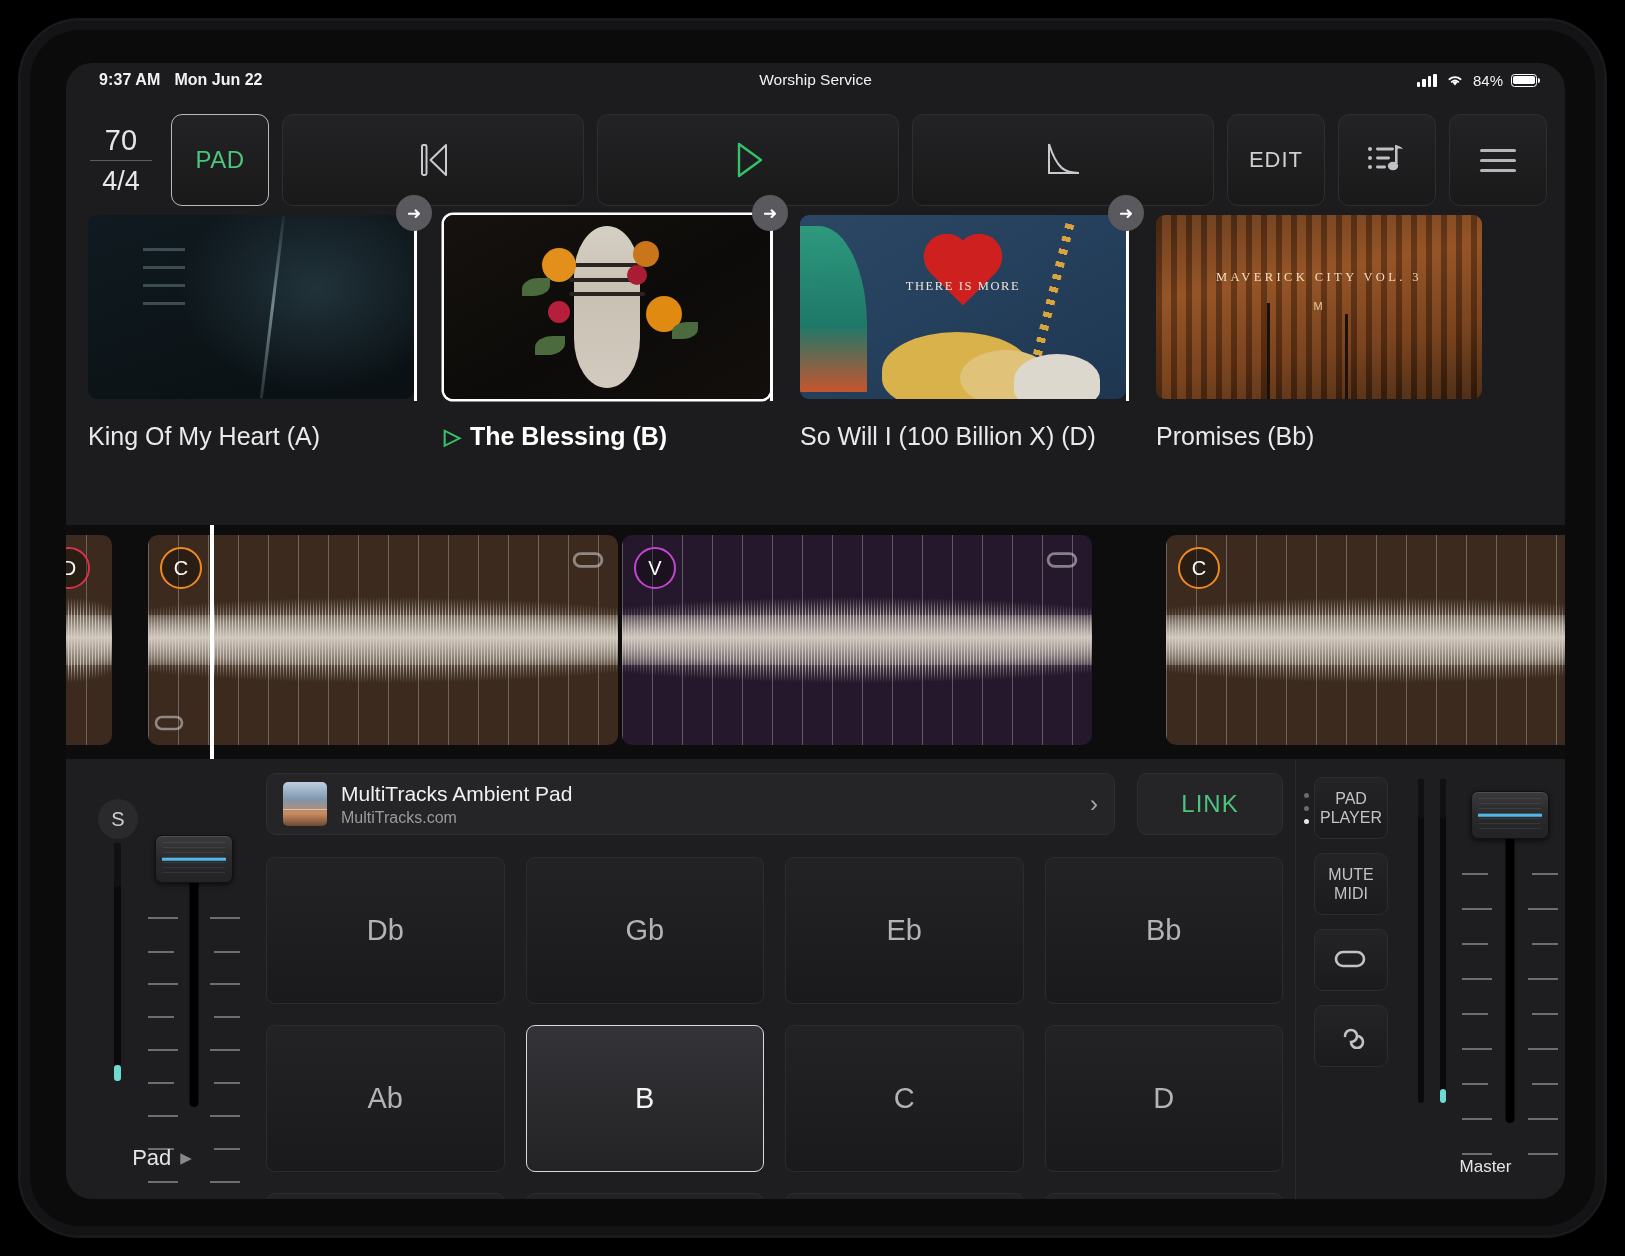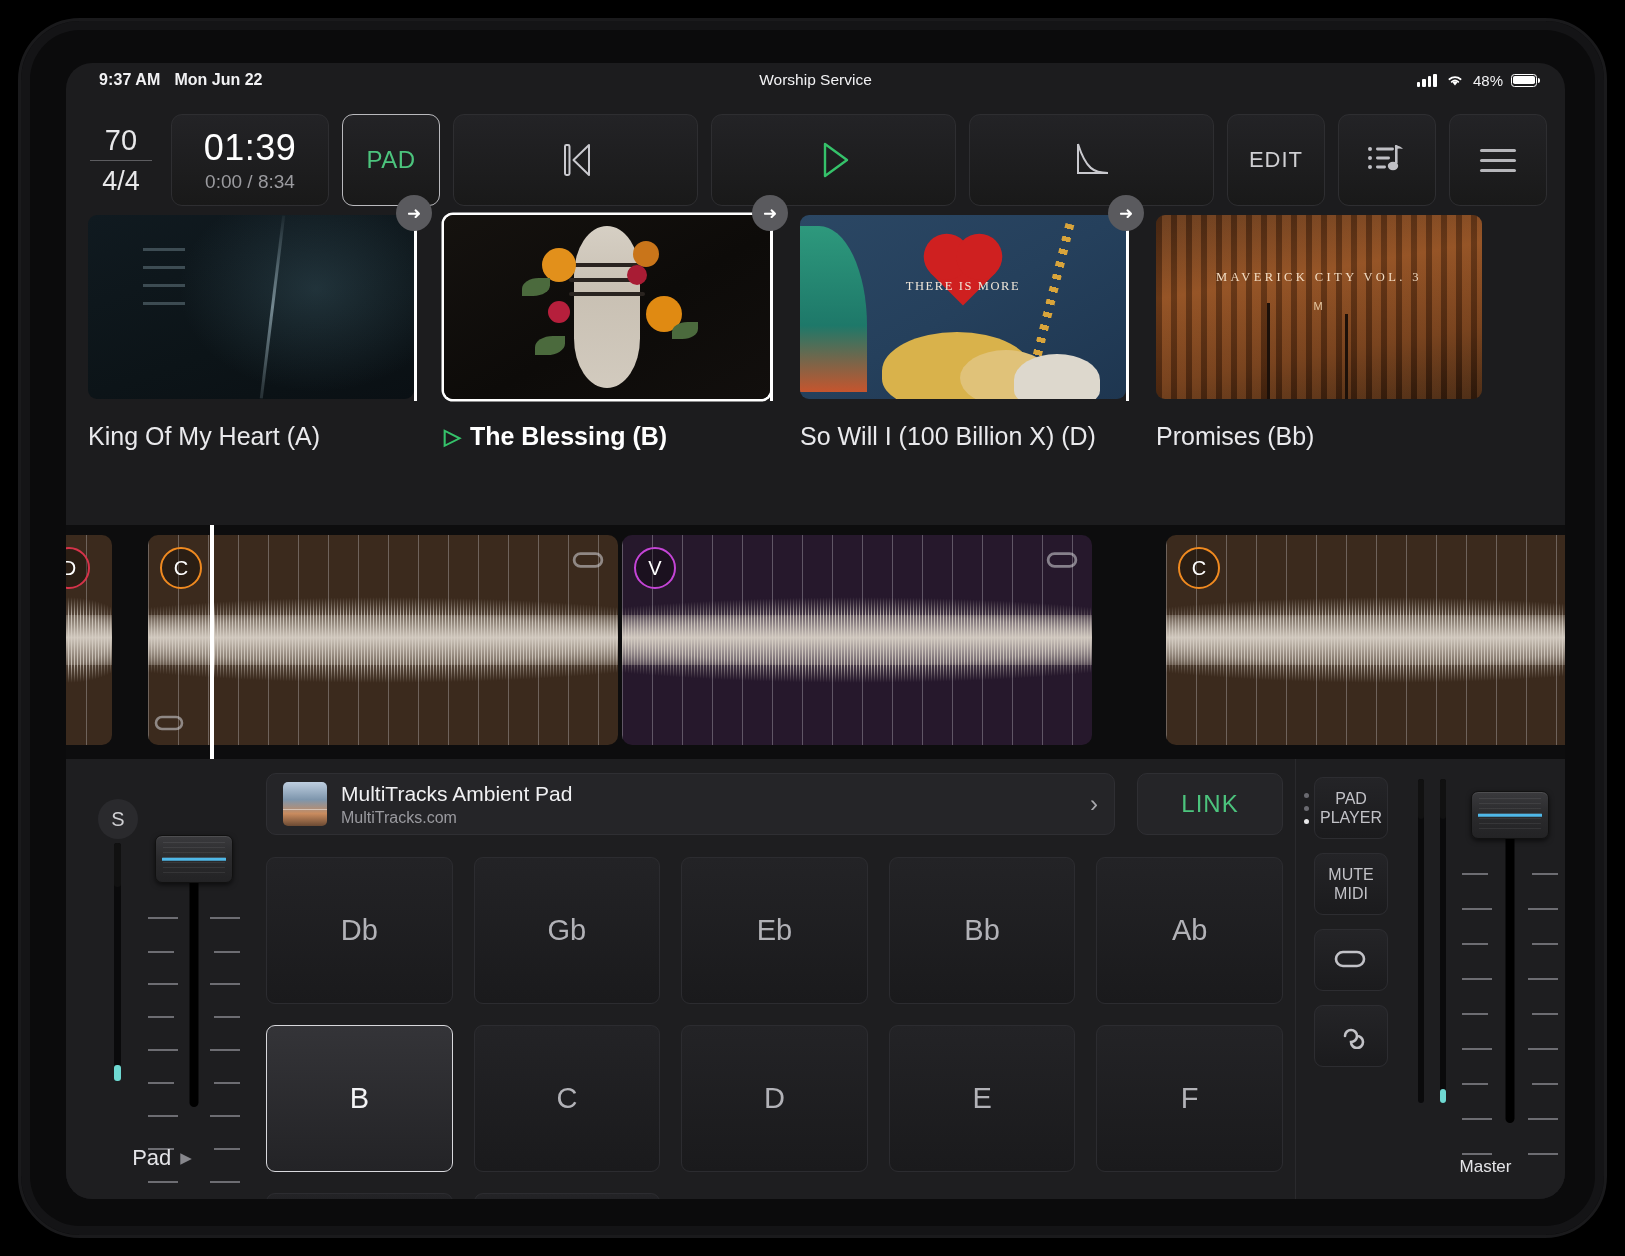--- a/index.html
+++ b/index.html
@@ -174,21 +174,21 @@
   #padhead { display:flex; gap: 22px; align-items: stretch; height: 62px; margin-bottom: 22px;}
   #padselect { flex:1 1 auto; background:#252528; border:1px solid #2f2f33; border-radius:10px; display:flex; align-items:center; padding: 0 16px; gap:14px;}
   #padselect .thumb { width:44px;height:44px;border-radius:5px; background:linear-gradient(180deg,#bfcfe0 0%, #7e96ad 40%, #c98b5e 72%, #6b4a33 100%); flex:none; position:relative; overflow:hidden;}
   #padselect .thumb:after{content:"";position:absolute;left:0;right:0;top:62%;height:1px;background:rgba(255,255,255,.45);}
   #padselect .meta { flex:1 1 auto; }
   #padselect .t1 { color:#f0f0f2; font-size:21px; line-height:26px;}
   #padselect .t2 { color:#9a9a9f; font-size:16px; line-height:21px;}
   #padselect .chev { color:#a8a8ad; font-size:24px; }
   #linkbtn { width:146px; flex:none; background:#252528; border:1px solid #2f2f33; border-radius:10px;
      display:flex;align-items:center;justify-content:center;color:#4cc47d;font-size:24px;letter-spacing:1px;}
-  #padgrid { display:grid; grid-template-columns: repeat(5, 1fr); grid-template-rows: repeat(2, 147px); gap: 21px 21px;}
+  #padgrid { display:grid; grid-template-columns: repeat(4, 1fr); grid-template-rows: repeat(2, 147px); gap: 21px 21px;}
   .key { background: linear-gradient(180deg,#232326 0%, #1a1a1c 100%); border:1px solid #2c2c30; border-radius:9px;
      display:flex; align-items:center; justify-content:center; color:#b2b2b7; font-size:29px; }
   .key.sel { border:1.6px solid #d9d9dd; background: linear-gradient(180deg,#343438 0%, #232326 100%); color:#f4f4f6;}
 
   #rightrail { width: 270px; flex:none; border-left:1px solid #2a2a2d; display:flex; position:relative;}
   #railbtns { width: 110px; padding-top: 18px; display:flex; flex-direction:column; gap: 14px; align-items:center; }
   .railbtn { width: 74px; height: 62px; background: linear-gradient(180deg,#242427 0%, #1b1b1d 100%);
      border:1px solid #2d2d31; border-radius:9px; display:flex;flex-direction:column;align-items:center;justify-content:center;
      color:#c2c2c7; font-size:16px; line-height:19px; text-align:center;}
   #raildots { position:absolute; left: 8px; top: 34px; display:flex; flex-direction:column; gap:8px;}
@@ -218,38 +218,34 @@
             <i></i>
             <i></i>
             <i></i>
             <i></i>
           </span>
         <svg width="20" height="15" viewBox="0 0 20 15">
           <path d="M10 12.6l2.4-3a3 3 0 0 0-4.8 0z" fill="#fff"></path>
           <path d="M4.4 6.2a8.6 8.6 0 0 1 11.2 0" stroke="#fff" stroke-width="1.8" fill="none" stroke-linecap="round"></path>
           <path d="M6.7 8.9a5.2 5.2 0 0 1 6.6 0" stroke="#fff" stroke-width="1.8" fill="none" stroke-linecap="round"></path>
         </svg>
-        <span class="pct">48%</span>
+        <span class="pct">84%</span>
         <span class="batt">
             <i></i>
           </span>
       </div>
     </div>
 
     <div id="toolbar">
       <div id="tempo">
         <div class="bpm">70</div>
         <div class="rule"></div>
         <div class="sig">4/4</div>
       </div>
 
-      <div class="tbtn" id="timer">
-        <div class="big">01:39</div>
-        <div class="small">0:00 / 8:34</div>
-      </div>
 
       <div class="tbtn" id="padbtn">
         <span>PAD</span>
       </div>
 
       <div class="tbtn" id="btn-rewind">
         <svg width="42" height="46" viewBox="0 0 42 46">
           <rect x="10" y="8" width="4.5" height="30" rx="1.4" fill="none" stroke="#c9c9ce" stroke-width="2"></rect>
           <path d="M34 8 L18.5 23 L34 38 Z" fill="none" stroke="#c9c9ce" stroke-width="2" stroke-linejoin="round"></path>
         </svg>

